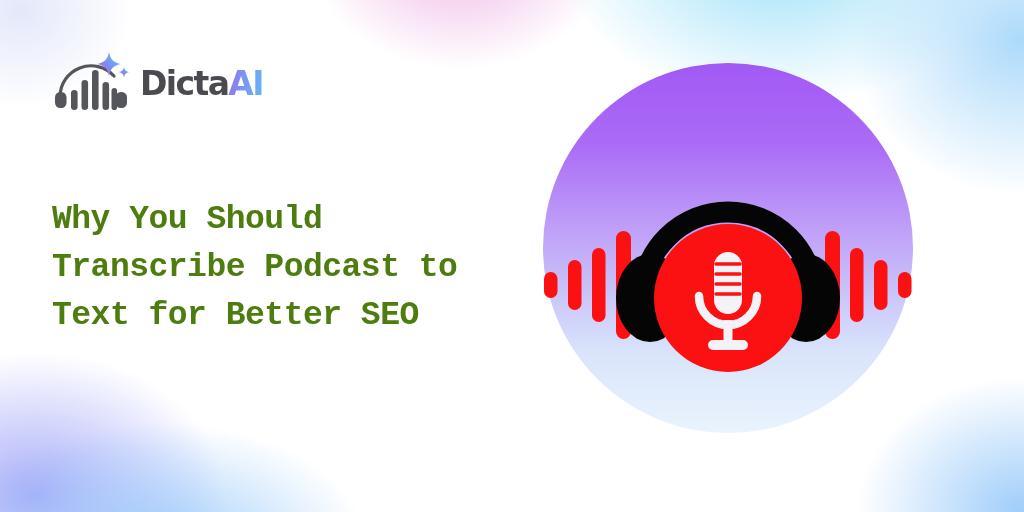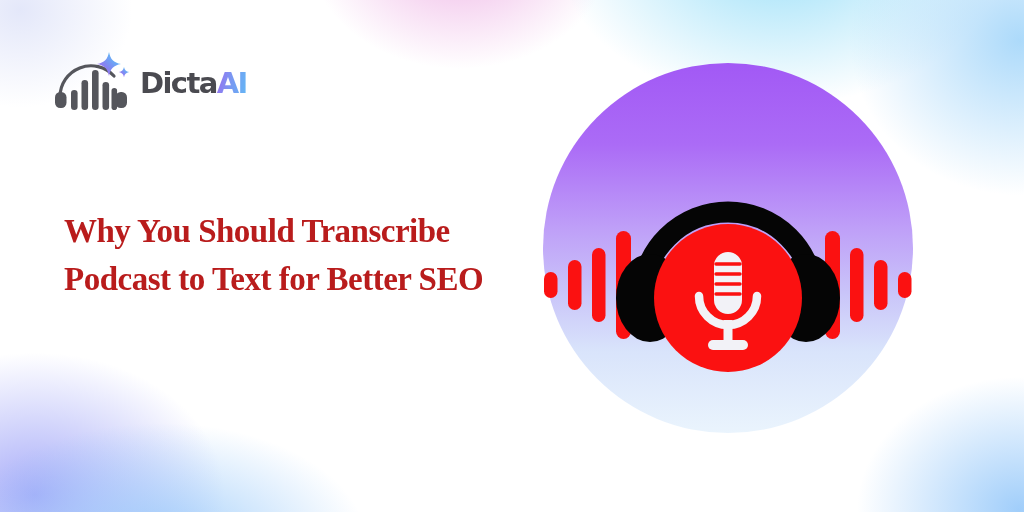--- a/index.html
+++ b/index.html
@@ -74,47 +74,47 @@
     position: absolute;
     left: 52px;
     top: 52px;
     display: flex;
     align-items: center;
     gap: 10px;
   }
   .logo-mark { display: block; }
   .logo-word {
     font-family: "DejaVu Sans", sans-serif;
-    font-size: 29px;
+    font-size: 33px;
     font-weight: 700;
     letter-spacing: -1.6px;
     line-height: 1;
     white-space: nowrap;
   }
   .logo-dicta { color: #4a4a50; }
   .logo-ai {
     background: linear-gradient(100deg, #9b6cf0 0%, #7a97f2 45%, #62b9f5 100%);
     -webkit-background-clip: text;
     background-clip: text;
     color: transparent;
   }
 
   
   .headline {
     position: absolute;
     left: 52px;
     top: 196px;
     width: 420px;
-    font-family: Liberation Serif, serif;
+    font-family: Liberation Mono, monospace;
     font-size: 33px;
     font-weight: 700;
     line-height: 1.45;
     letter-spacing: -0.5px;
-    color: #b91c1c;
-    margin: 12px;
+    color: #4d7c0f;
+    margin: 0;
   }
 
   
   .illustration {
     position: absolute;
     left: 528px;
     top: 48px;
     width: 400px;
     height: 400px;
   }

